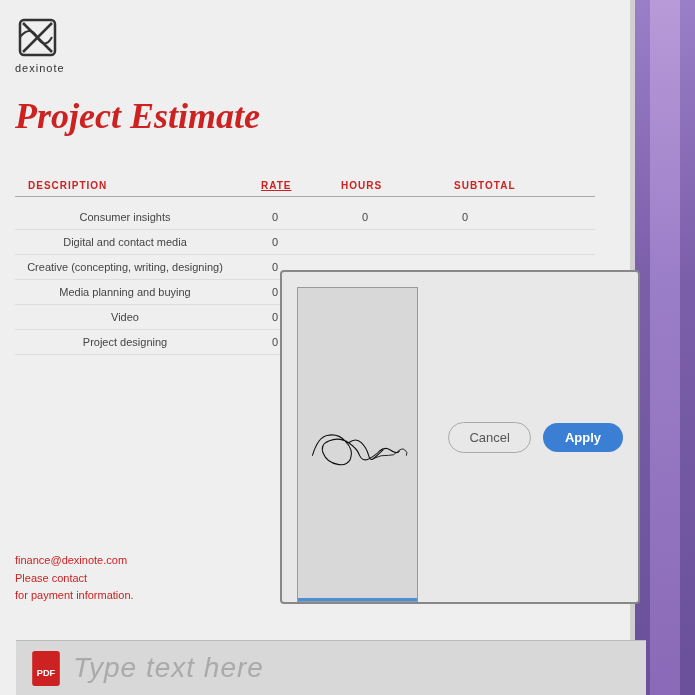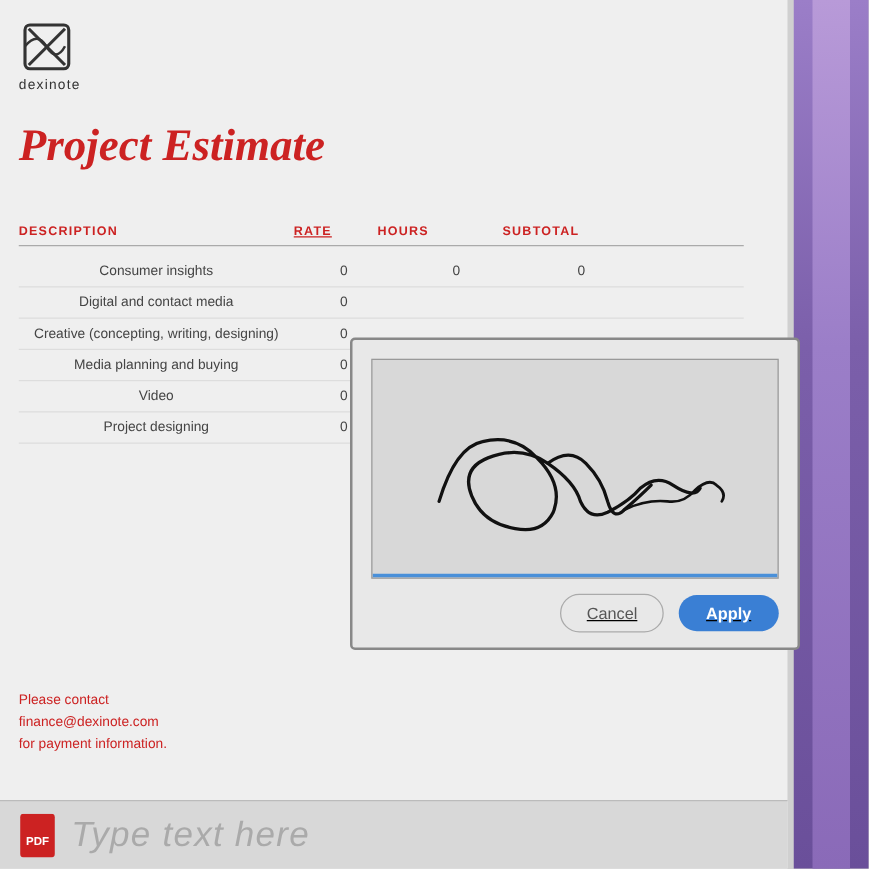--- a/index.html
+++ b/index.html
@@ -99,20 +99,21 @@
     .col-rate { width: 67px; text-decoration: underline; }
     .col-hours { width: 100px; }
     .col-subtotal { width: 100px; }
 
     .table-header span {
       font-size: 10px;
       font-weight: bold;
       color: #cc2222;
       letter-spacing: 1px;
       text-transform: uppercase;
+      margin-left: 13px;
     }
 
     .table-row {
       display: flex;
       padding: 6px 0;
       border-bottom: 1px solid #ddd;
       align-items: center;
     }
 
     .table-row span {
@@ -134,21 +135,21 @@
 
     .footer-text p {
       font-size: 11px;
       color: #cc2222;
       line-height: 1.6;
     }
 
     
     .pdf-bar {
       position: absolute;
-      bottom: 0; left: 0;
+      bottom: 0; left: 16px;
       width: 630px;
       height: 55px;
       background: #d8d8d8;
       border-top: 1px solid #bbb;
       display: flex;
       align-items: center;
       padding-left: 15px;
     }
 
     .pdf-icon {
@@ -163,27 +164,25 @@
       font-style: italic;
       letter-spacing: 1px;
     }
 
     
     .signature-modal {
       position: absolute;
       top: 270px;
       left: 280px;
       width: 360px;
-      height: 250px;
+      height: 334px;
       background: #e8e8e8;
       border: 2px solid #888;
       border-radius: 4px;
       display: flex;
-      flex-direction: column;
-      text-decoration: underline;
     }
 
     .signature-canvas-area {
       flex: 1;
       margin: 15px 15px 0 15px;
       background: #d8d8d8;
       border: 1px solid #999;
       position: relative;
       overflow: hidden;
     }
@@ -292,22 +291,22 @@
   </div>
   <div class="table-row">
     <span class="row-desc">Project designing</span>
     <span class="row-val">0</span>
     <span class="row-hours"></span>
     <span class="row-subtotal"></span>
   </div>
 </div>
 
 <div class="footer-text">
+  <p>finance@dexinote.com</p>
   <p>Please contact</p>
-  <p>finance@dexinote.com</p>
   <p>for payment information.</p>
 </div>
 
 <div class="pdf-bar">
   <svg class="pdf-icon" viewBox="0 0 30 38" xmlns="http://www.w3.org/2000/svg">
     <rect x="0" y="0" width="30" height="38" rx="3" fill="#cc2222"></rect>
     <text x="50%" y="65%" dominant-baseline="middle" text-anchor="middle" fill="white" font-size="10" font-weight="bold" font-family="Arial">PDF</text>
   </svg>
   <span class="pdf-placeholder-text">Type text here</span>
 </div>

